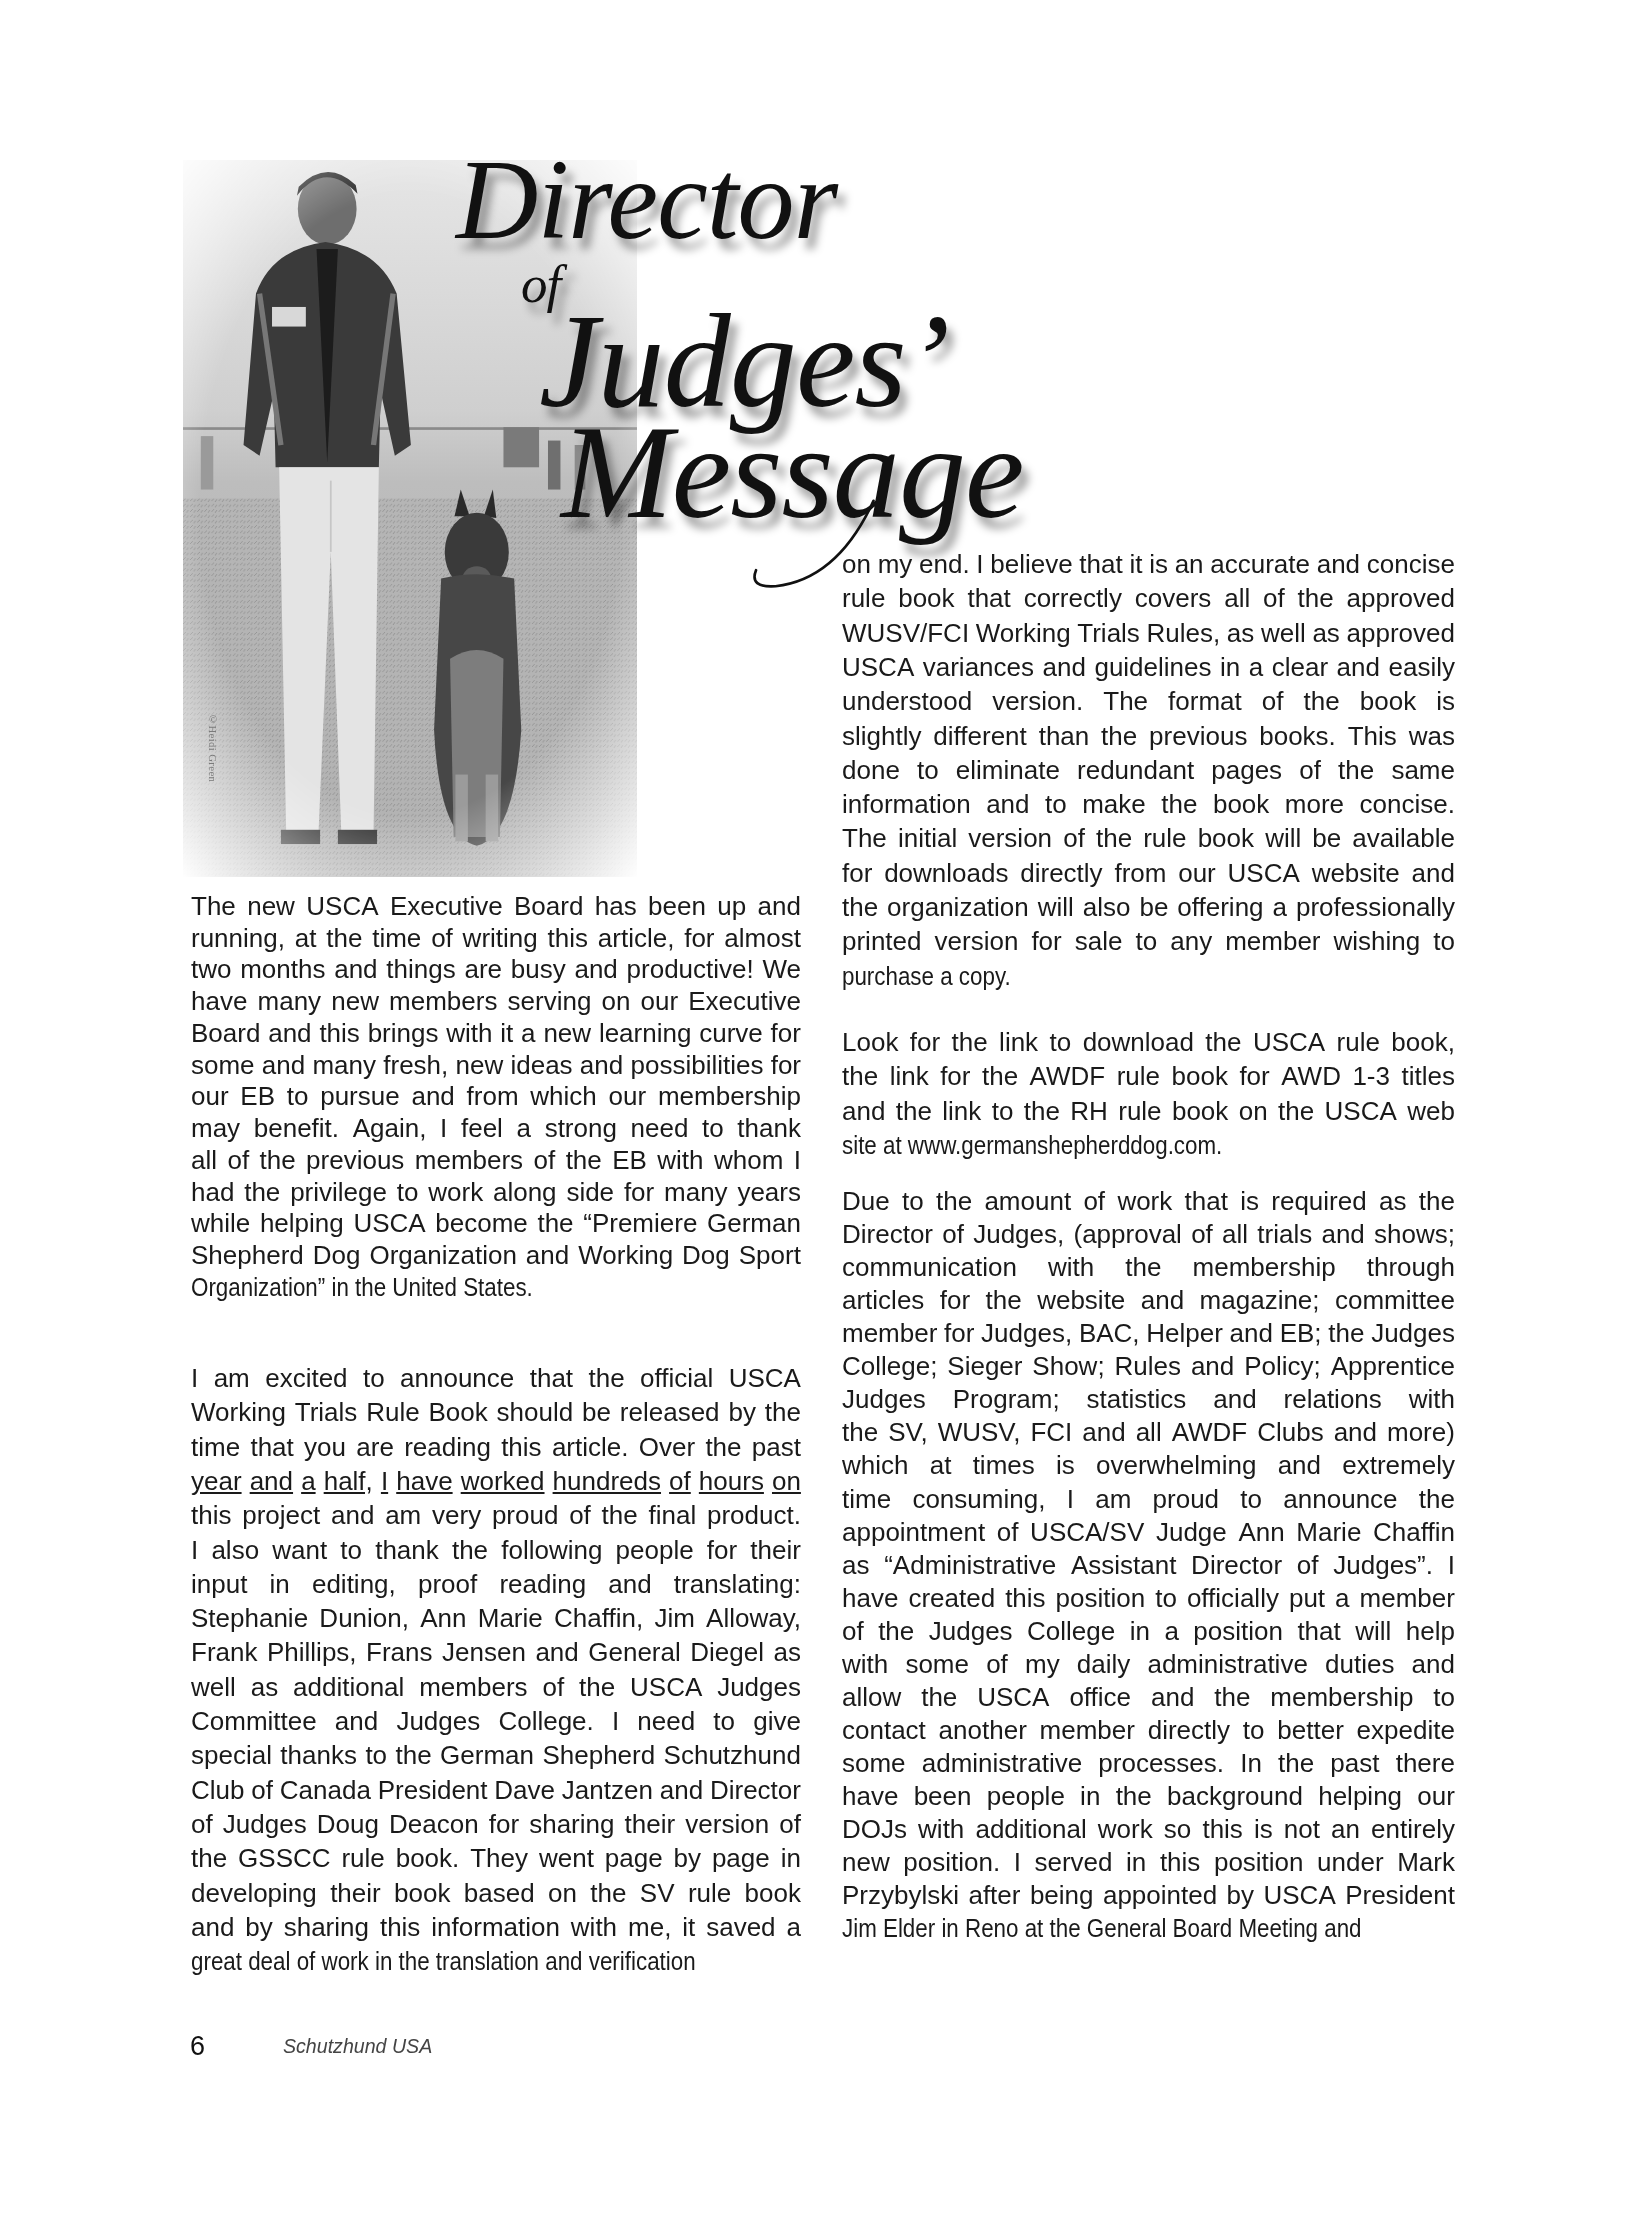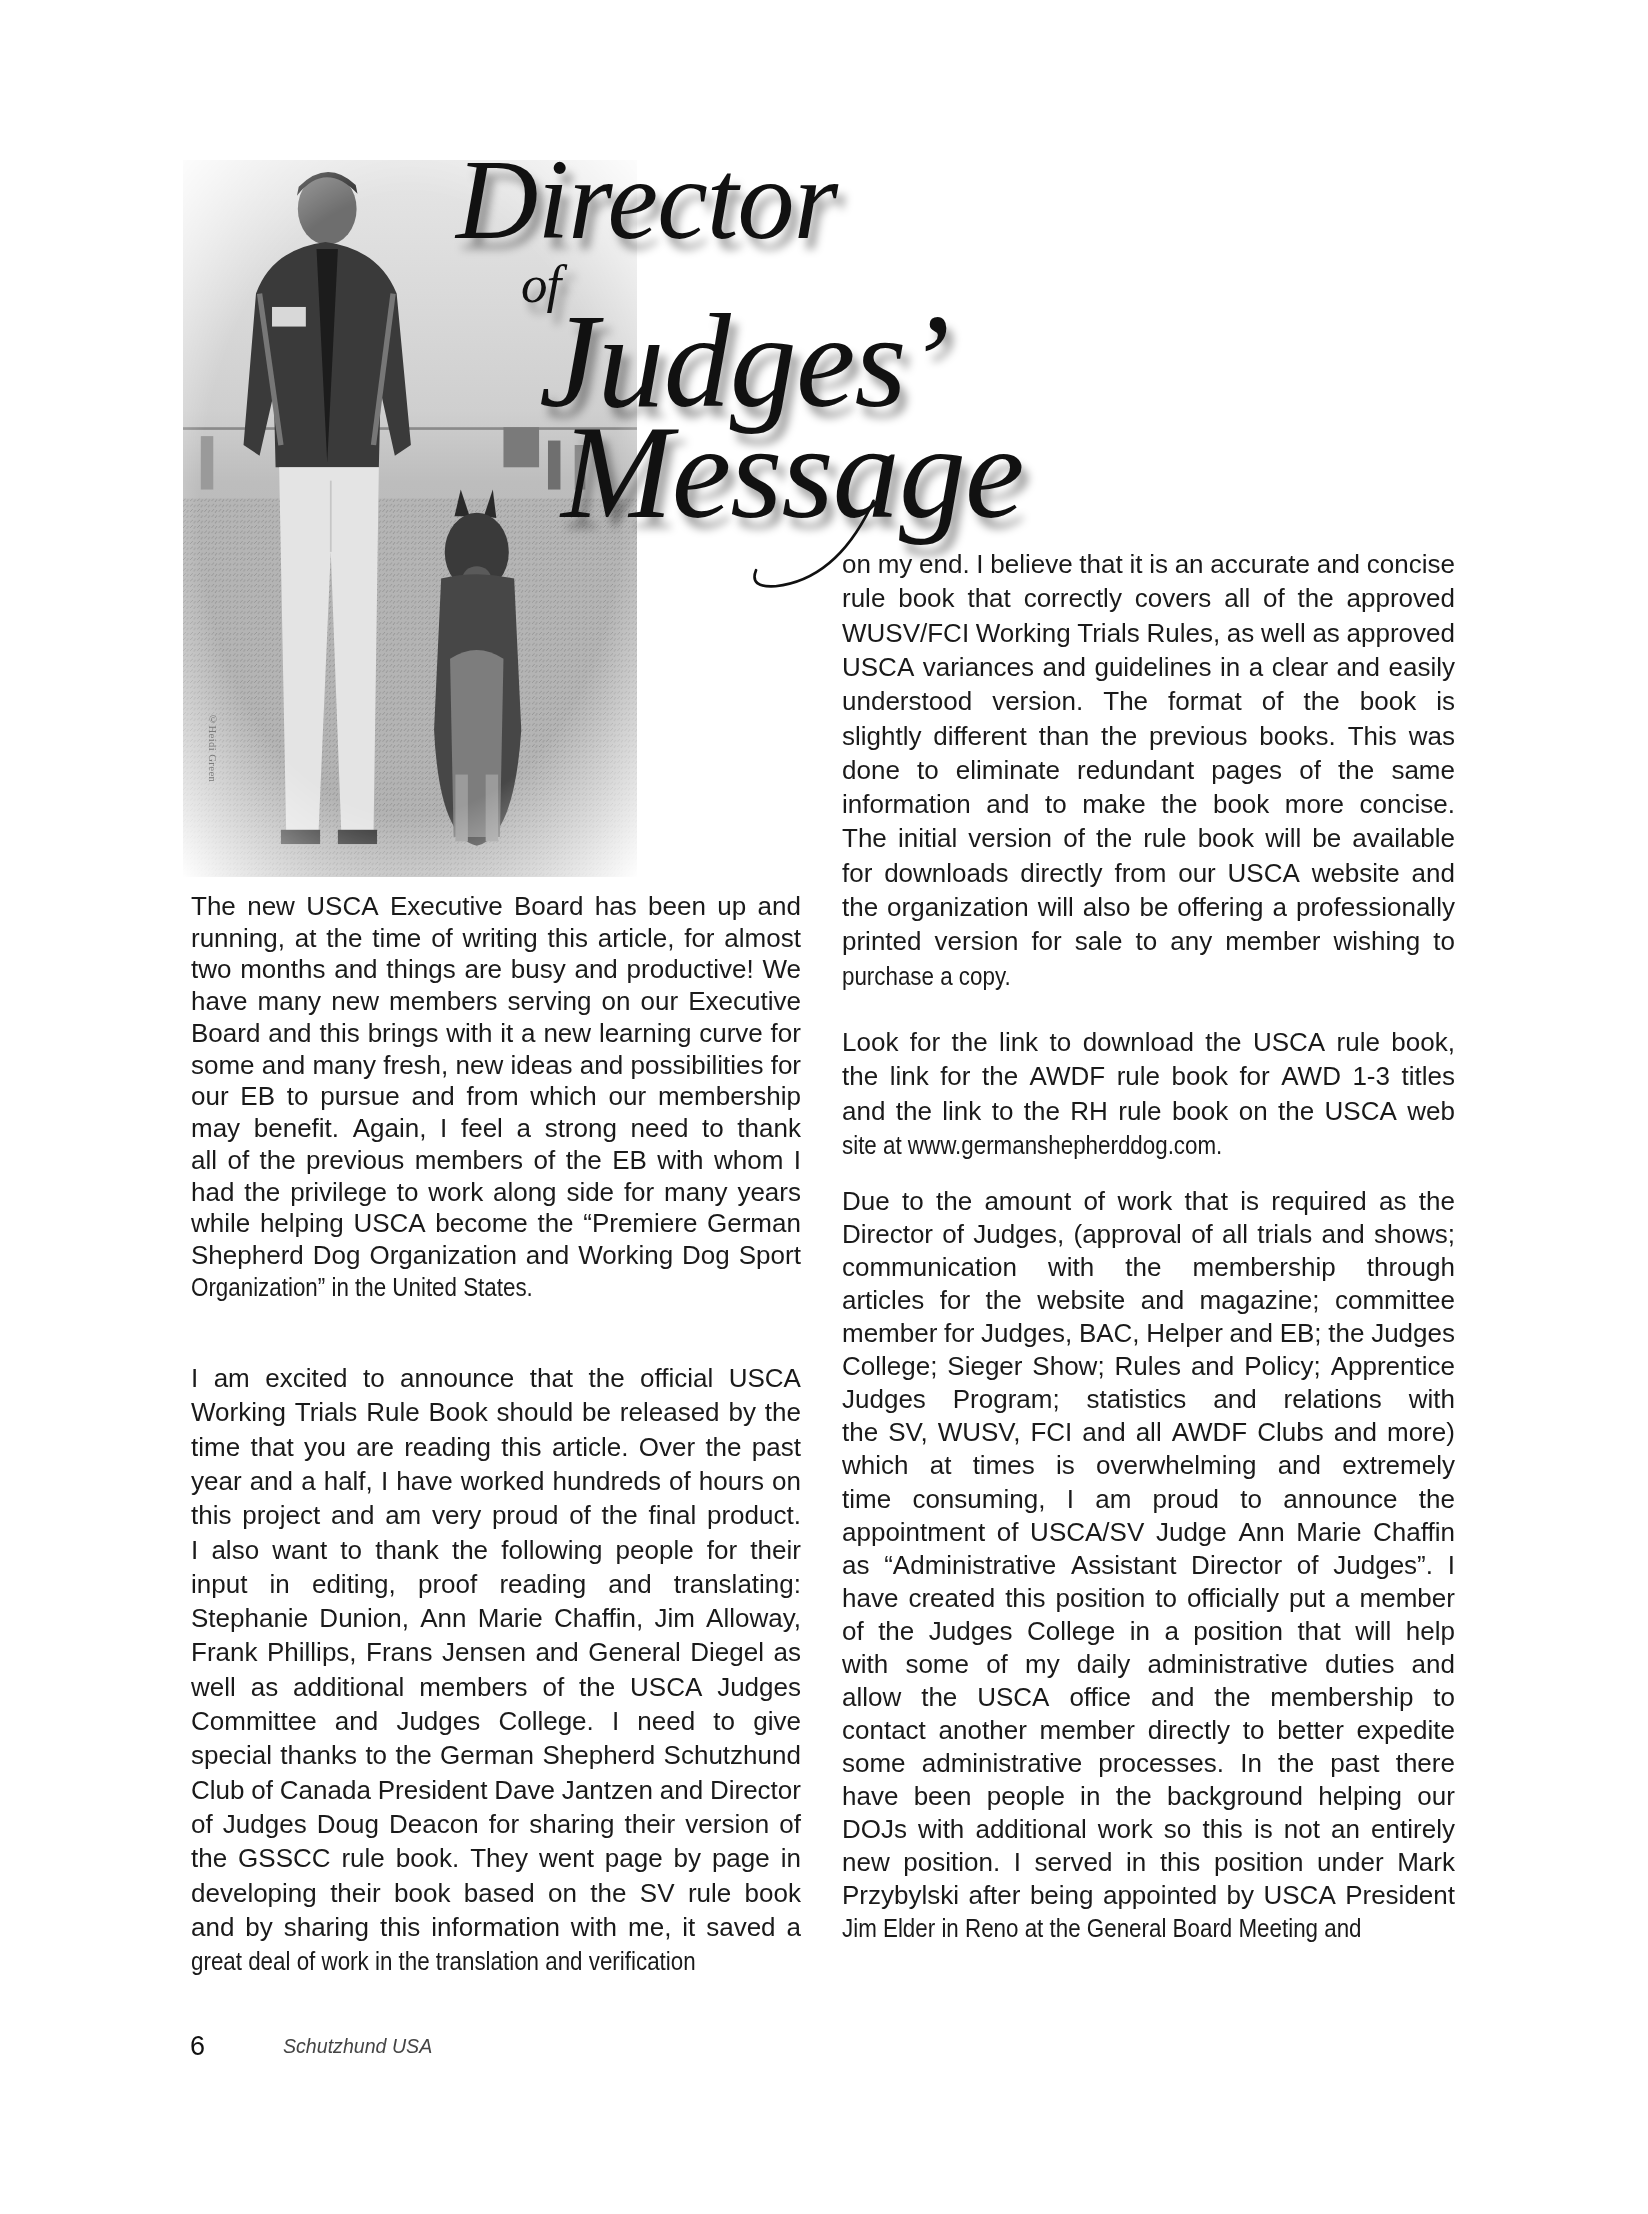--- a/index.html
+++ b/index.html
@@ -310,21 +310,21 @@
         <span>are</span>
         <span>reading</span>
         <span>this</span>
         <span>article.</span>
         <span>Over</span>
         <span>the</span>
         <span>past</span>
       </div>
     </div>
     <div class="line" style="top: 103px; width: 610px; transform: scaleX(1);">
-      <div class="inner" style="width: 610px; display: flex;">
+      <div class="inner" style="width: 610px; display: flex; text-decoration: underline;">
         <span>year</span>
         <span>and</span>
         <span>a</span>
         <span>half,</span>
         <span>I</span>
         <span>have</span>
         <span>worked</span>
         <span>hundreds</span>
         <span>of</span>
         <span>hours</span>

